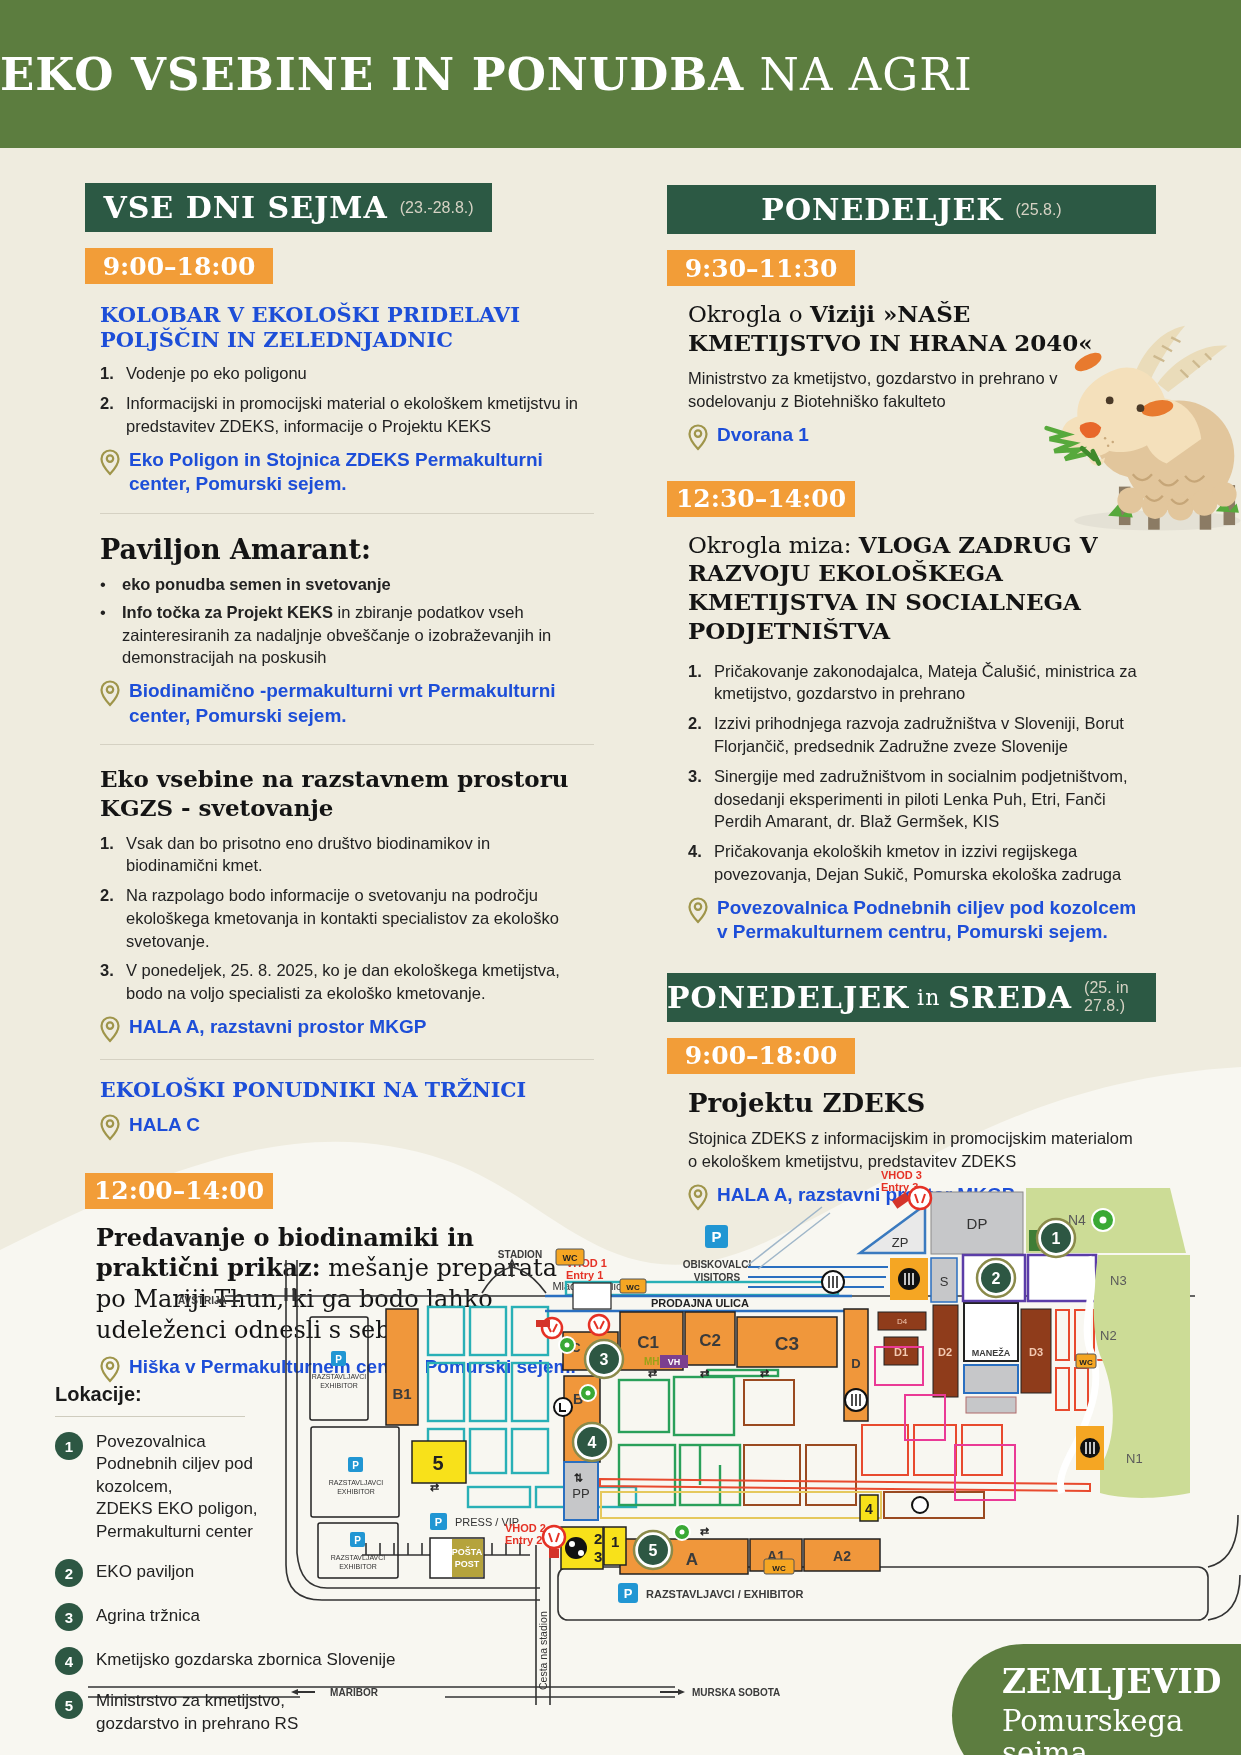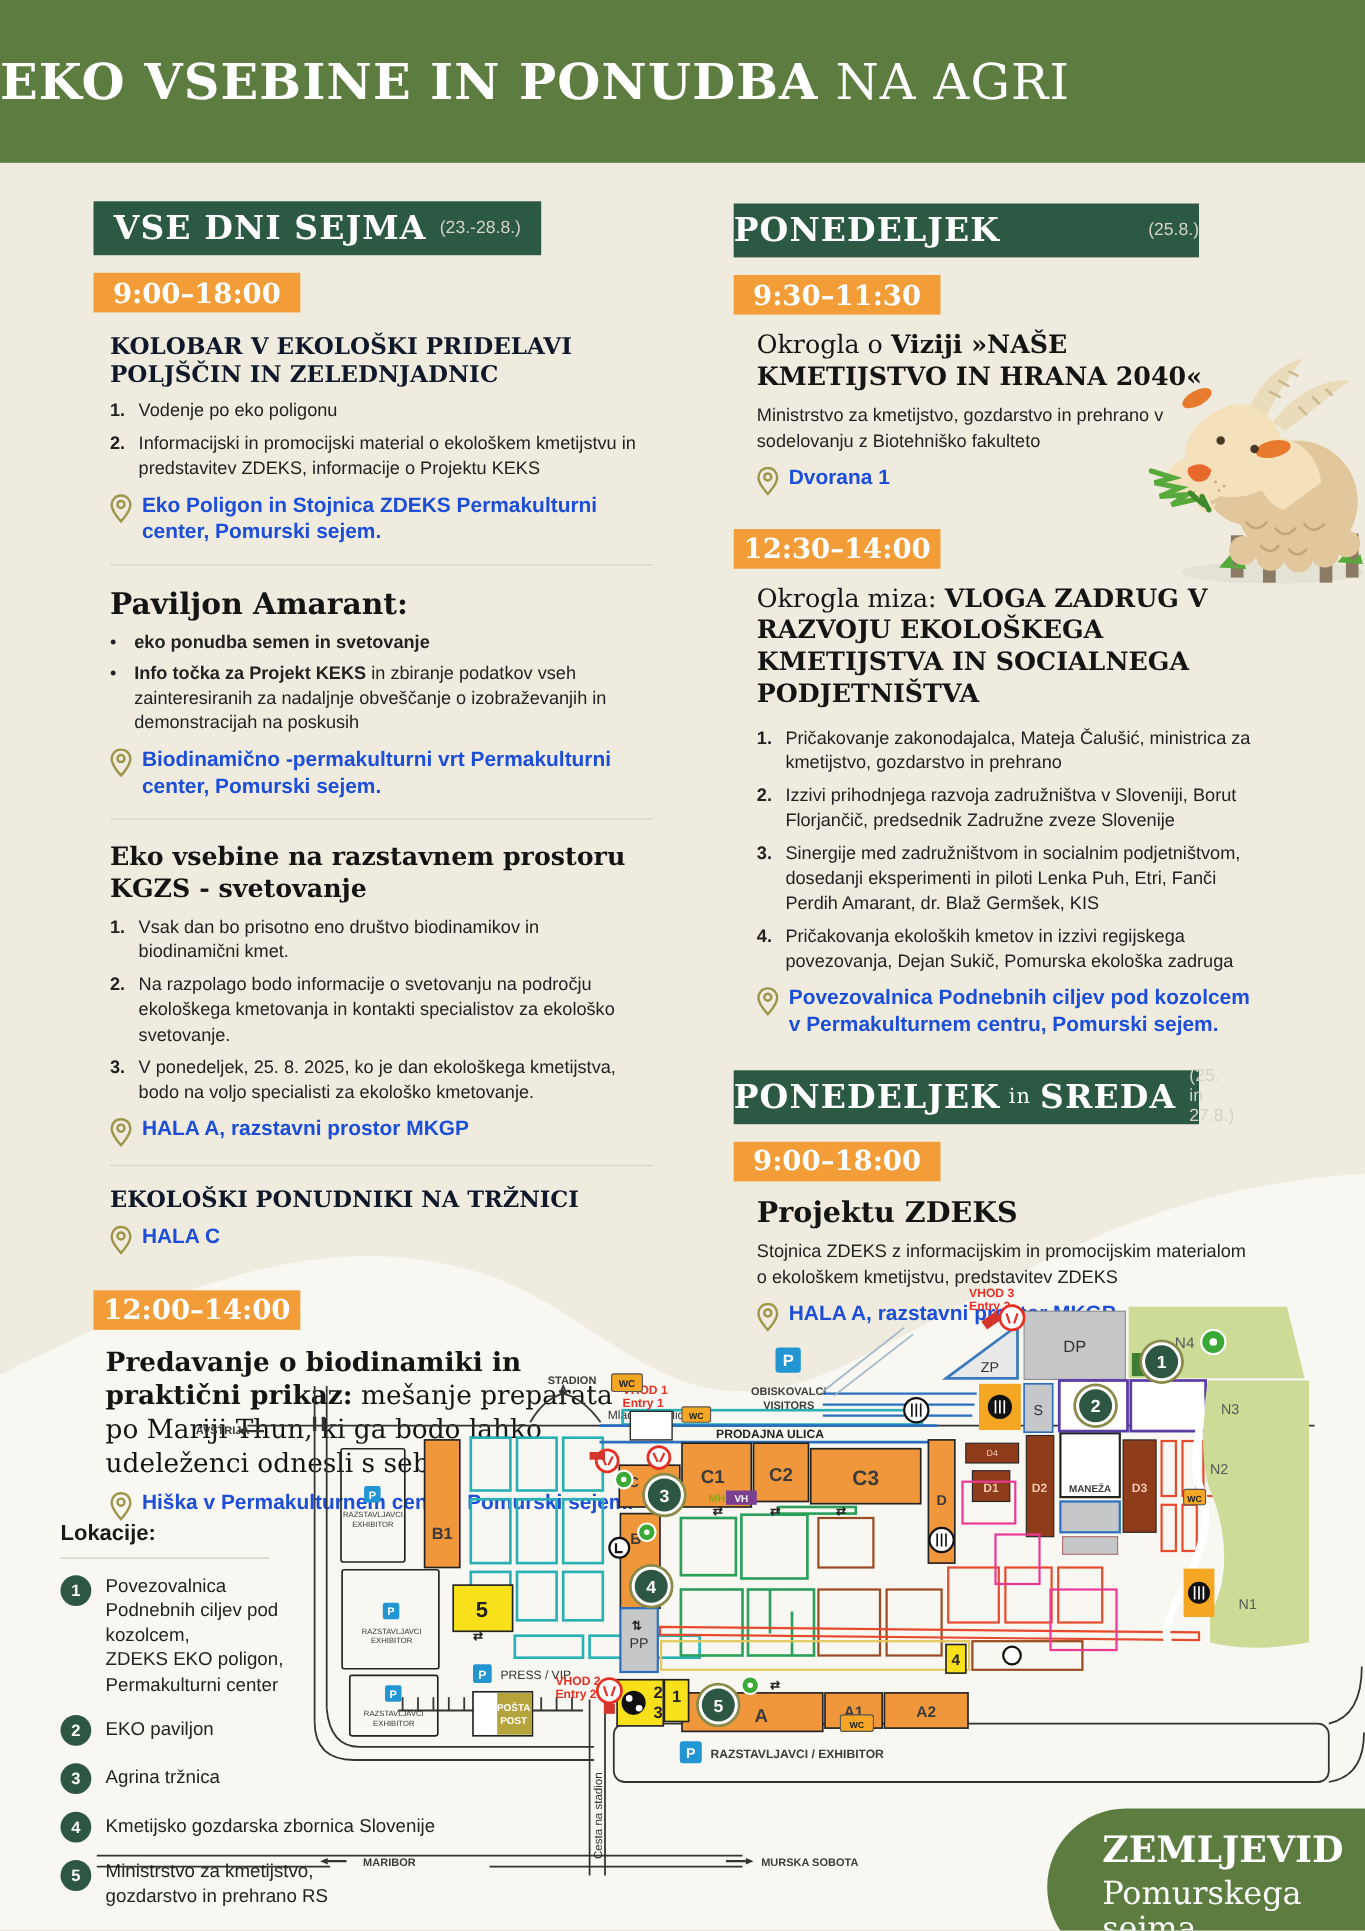--- a/index.html
+++ b/index.html
@@ -14,27 +14,27 @@
   .header .title .thin{font-weight:normal;}
   
   .wave{position:absolute;left:0;top:985px;width:1241px;height:770px;pointer-events:none;}
   
   .col{position:absolute;width:500px;}
   .col-left{left:85px;top:183px;}
   .col-right{left:667px;top:185px;width:470px;}
   .banner{height:49px;background:#2c5944;display:flex;align-items:center;justify-content:center;
           font-family:"DejaVu Serif",serif;font-weight:bold;color:#fff;font-size:30px;letter-spacing:1px;}
   .col-left .banner{width:407px;}
-  .col-right .banner{width:423px;justify-content:space-between;}
-  .banner .mid{font-weight:normal;font-size:19px;margin:4px 8px;}
+  .col-right .banner{width:489px;}
+  .banner .mid{font-weight:normal;font-size:22px;margin:4px 8px;}
   .banner .date{font-family:"Liberation Sans",sans-serif;font-weight:normal;font-size:16px;color:#d6d2c4;margin-left:12px;letter-spacing:0;}
   .chip{width:188px;height:36px;background:#f29d38;color:#fff;font-family:"DejaVu Serif",serif;
         font-weight:bold;font-size:25px;display:flex;align-items:center;justify-content:center;margin-top:16px;}
   .inner{padding-left:15px;padding-right:0;}
-  .h-caps{font-family:"DejaVu Serif",serif;font-weight:bold;font-size:21px;line-height:1.2;margin:18px 0 0 0;color:#0f172a;}
+  .h-caps{font-family:"DejaVu Serif",serif;font-weight:bold;font-size:21px;line-height:1.2;margin:18px 0 0 0;color:#1d4ed8;}
   .h-big{font-family:"DejaVu Serif",serif;font-weight:bold;font-size:27px;margin:20px 0 0 0;color:#141414;}
   .h-mid{font-family:"DejaVu Serif",serif;font-weight:bold;font-size:23px;line-height:1.22;margin:20px 0 0 0;color:#141414;}
   .h-mix{font-family:"DejaVu Serif",serif;font-size:23px;line-height:1.25;margin:14px 0 0 0;color:#141414;}
   .h-mix b{font-weight:bold;}
   .para-serif{font-family:"DejaVu Serif",serif;font-size:24px;line-height:1.28;margin:14px 0 0 0;color:#141414;}
   .para-serif b{font-weight:bold;}
   .body-sans{font-size:16.5px;line-height:1.4;margin:9px 0 0 0;color:#222;}
   .olist{margin-top:10px;}
   .oitem{display:flex;margin-bottom:7px;font-size:16.5px;line-height:1.38;color:#222;}
   .oitem .on{width:26px;flex:0 0 26px;font-weight:bold;}

